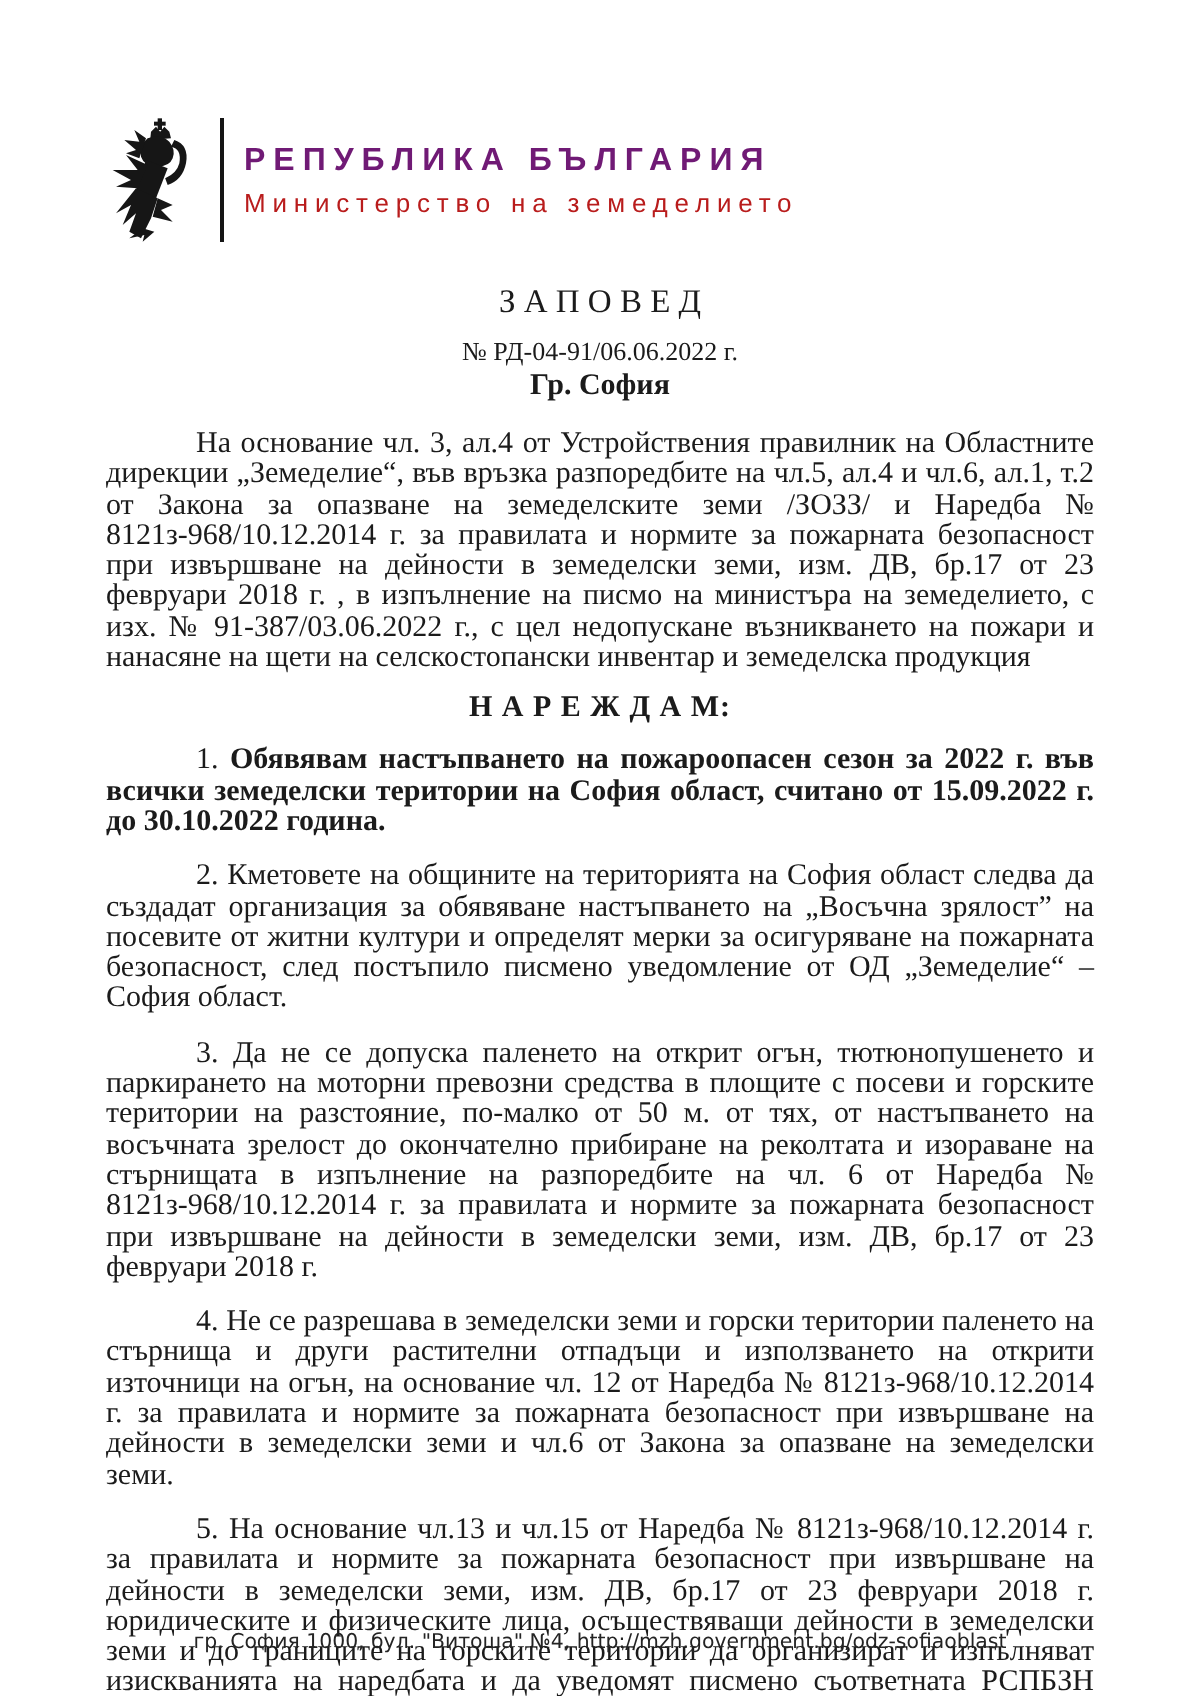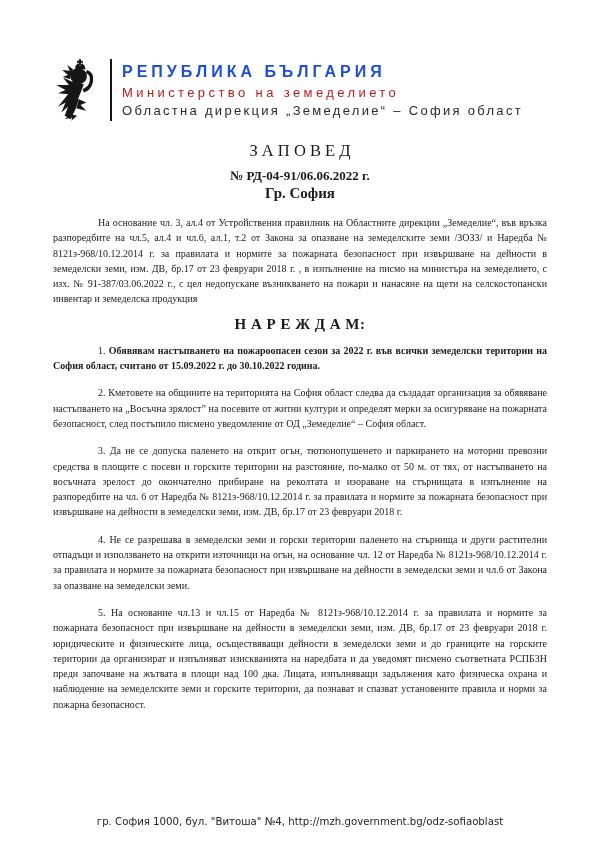--- a/index.html
+++ b/index.html
@@ -23,42 +23,42 @@
     align-items: center;
   }
   .emblem { width: 50px; height: 68px; flex: 0 0 auto; }
   .emblem svg { width: 50px; height: 68px; display: block; }
   .vert-divider {
     width: 2px; height: 62px; background: #151515;
     margin: 0 10px 0 7px; flex: 0 0 auto;
   }
   .hdr-text { font-family: "Liberation Sans", sans-serif; white-space: nowrap; }
   .hdr-republic {
-    font-weight: bold; font-size: 16px; letter-spacing: 4px; color: #1d4ed8;
+    font-weight: bold; font-size: 16px; letter-spacing: 4px; color: #701a75;
   }
   .hdr-ministry {
     font-size: 13px; letter-spacing: 3.4px; margin-top: 4px; color: #b91c1c;
   }
   .hdr-directorate {
     font-size: 13px; letter-spacing: 2.3px; margin-top: 3px; color: #2a2a2a;
   }
   
   .order-title {
     text-align: center; font-weight: normal; font-size: 16.5px;
     margin-top: 17px;
   }
   .order-number {
-    text-align: center; font-weight: bold; font-size: 13px; margin-top: 7px;
+    text-align: center; font-weight: normal; font-size: 13px; margin-top: 7px;
   }
   .order-city {
     text-align: center; font-weight: bold; font-size: 15px; margin-top: 1px;
   }
   
   .doc-par {
-    font-size: 10px; line-height: 15.3px;
+    font-size: 15px; line-height: 15.3px;
     text-align: justify;
     text-indent: 45px;
     margin: 12px 0 0 0;
   }
   .command-heading {
     text-align: center; font-weight: bold; font-size: 15px;
     margin-top: 9px; letter-spacing: 0.5px;
   }
   .item-bold-text { font-weight: bold; }
   
@@ -100,21 +100,20 @@
           <path d="M31 48 l9 4 -7 3 7 7 -12 -3 z"></path>
 
           <path d="M22 66 l-8 6 9 -2 -1 4 7 -6 z"></path>
         </g>
       </svg>
     </div>
     <div class="vert-divider"></div>
     <div class="hdr-text">
       <div class="hdr-republic">РЕПУБЛИКА БЪЛГАРИЯ</div>
       <div class="hdr-ministry">Министерство на земеделието</div>
-      <div class="hdr-directorate">Областна дирекция „Земеделие“ – София област</div>
     </div>
   </div>
 
   <div class="order-title">З А П О В Е Д</div>
   <div class="order-number">№ РД-04-91/06.06.2022 г.</div>
   <div class="order-city">Гр. София</div>
 
   <p class="doc-par" style="margin-top:13px">На основание чл. 3, ал.4 от Устройствения правилник на Областните дирекции „Земеделие“, във връзка разпоредбите на чл.5, ал.4 и чл.6, ал.1, т.2 от Закона за опазване на земеделските земи /ЗОЗЗ/ и Наредба № 8121з-968/10.12.2014 г. за правилата и нормите за пожарната безопасност при извършване на дейности в земеделски земи, изм. ДВ, бр.17 от 23 февруари 2018 г. , в изпълнение на писмо на министъра на земеделието, с изх. № 91-387/03.06.2022 г., с цел недопускане възникването на пожари и нанасяне на щети на селскостопански инвентар и земеделска продукция</p>
 
   <div class="command-heading">Н А Р Е Ж Д А М:</div>

